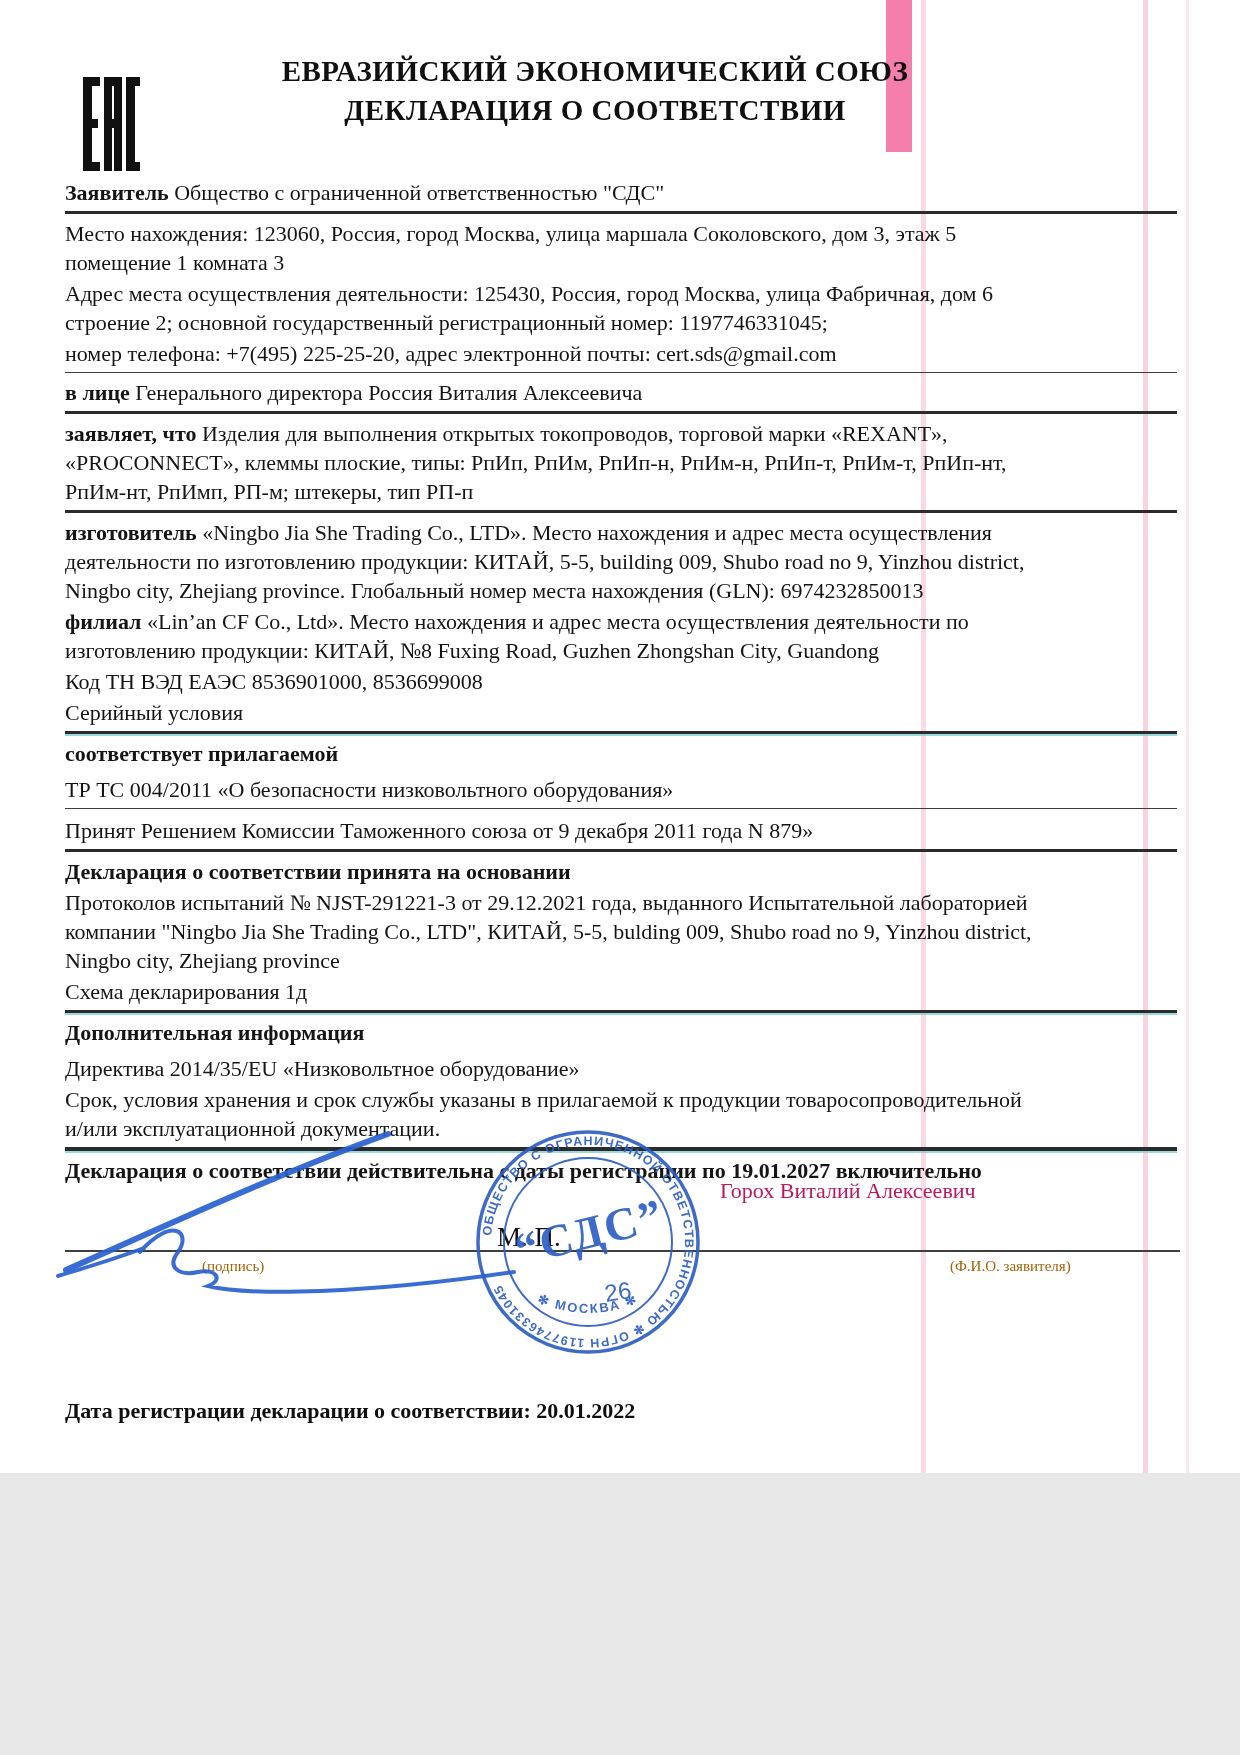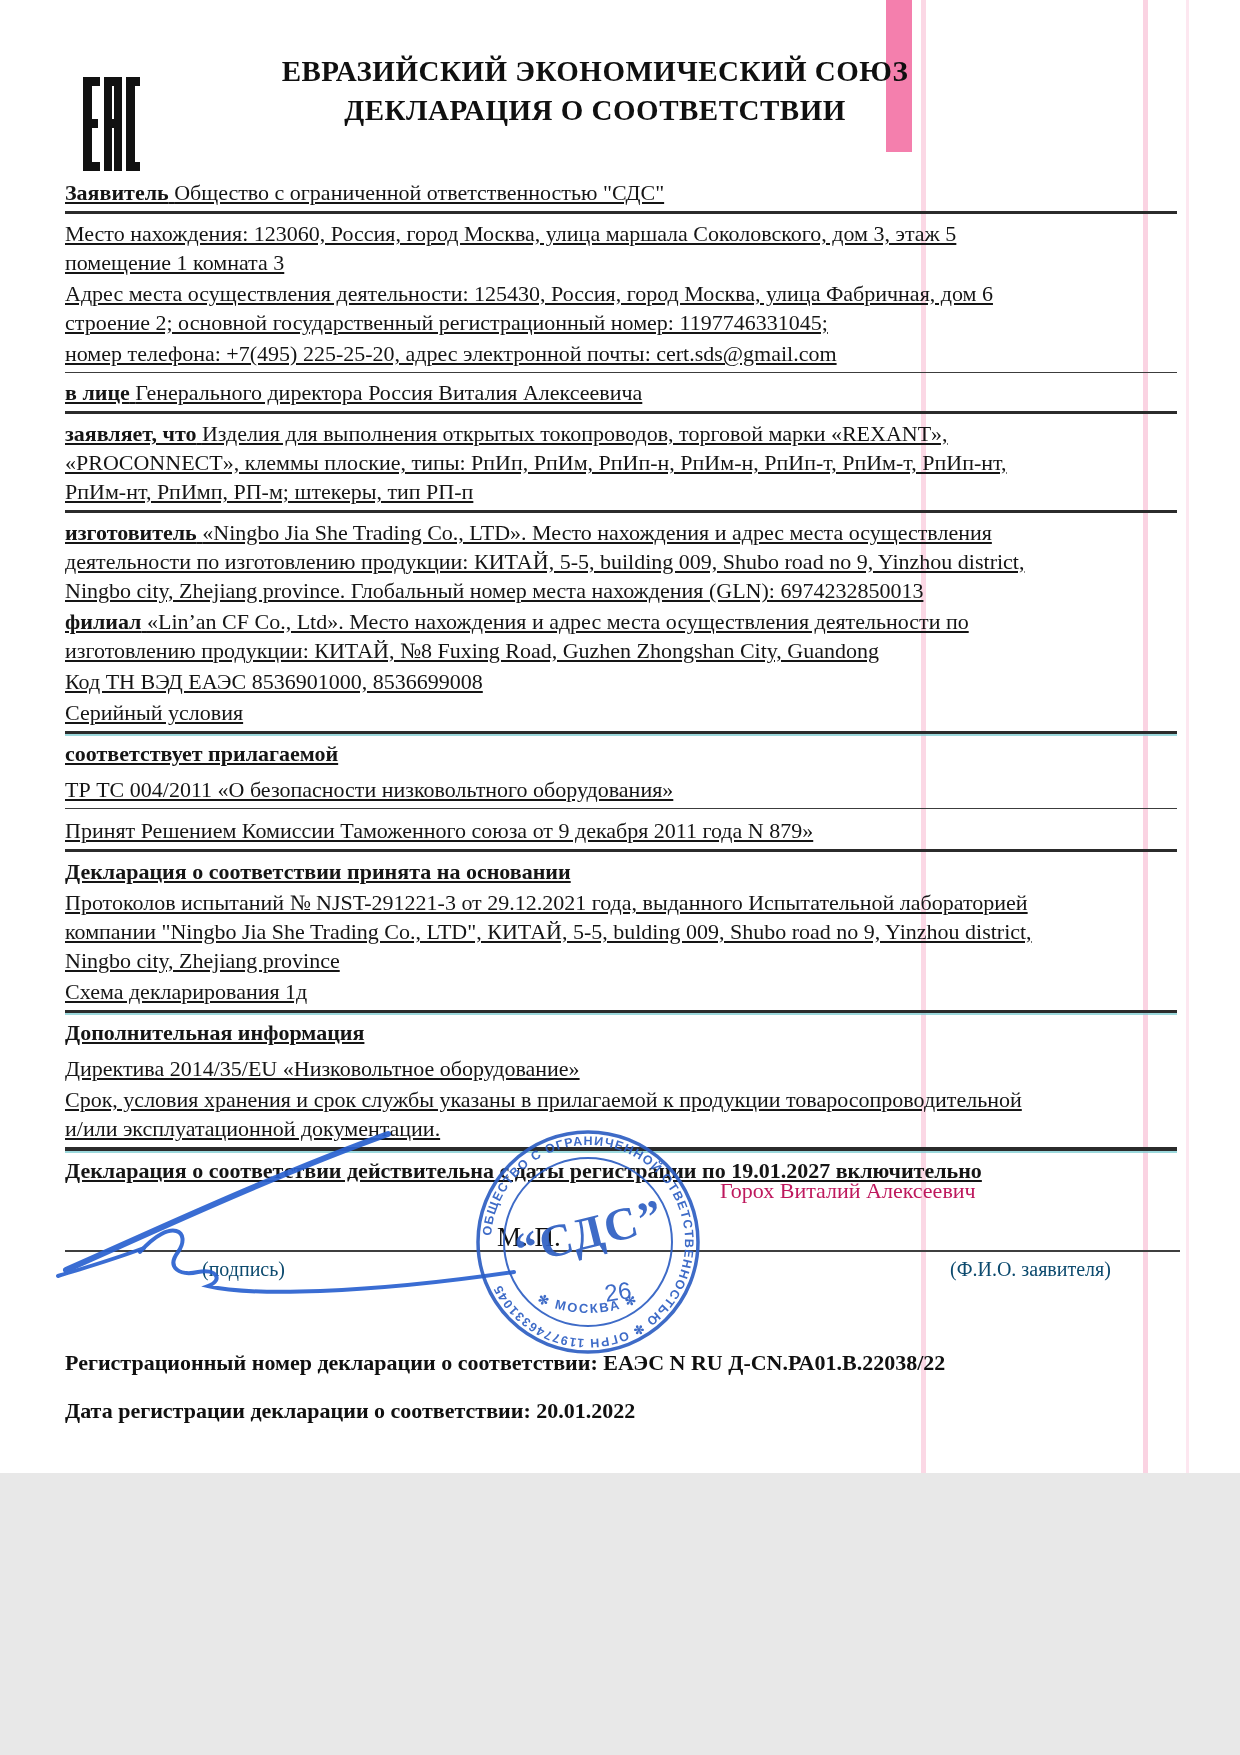--- a/index.html
+++ b/index.html
@@ -11,31 +11,31 @@
   
   .stripe{position:absolute;top:0;pointer-events:none;}
   
   .eac-logo{position:absolute;left:82px;top:73px;width:58px;height:102px;}
   .title{
     position:absolute;left:170px;top:52px;width:850px;text-align:center;
     font-weight:bold;font-size:29px;line-height:39px;letter-spacing:0.5px;color:#101010;
   }
   
   .doc{position:absolute;left:65px;top:176px;width:1115px;font-size:22px;line-height:29px;}
-  .doc p{margin:2px 0;width:968px;text-decoration:underline;}
+  .doc p{margin:2px 0;width:968px;}
   .doc p.full{width:1112px;}
   .b{font-weight:bold;}
   .rule{height:0;border-top:3px solid #2b2b2b;margin:4px 0 5px 0;width:1112px;}
   .rule.thin{border-top-width:1px;border-top-color:#3c3c3c;}
   .rule.thick{border-top-width:4px;}
   .rule.cyan{box-shadow:0 2px 0 rgba(121,203,208,0.75);}
   .gap{margin-top:7px !important;}
   
   .sig-line{position:absolute;left:65px;top:1250px;width:1115px;border-top:2px solid #3f3f3f;height:0;}
-  .caption{position:absolute;top:1258px;font-size:20px;color:#0c4a6e;}
+  .caption{position:absolute;top:1258px;font-size:15px;color:#a16207;}
   .cap-sign{left:202px;}
   .cap-name{left:950px;}
   .applicant-name{position:absolute;left:720px;top:1178px;font-size:22px;color:#be185d;}
   .mp{position:absolute;left:497px;top:1222px;font-size:27px;color:#101010;z-index:2;}
   .signature{position:absolute;left:52px;top:1112px;z-index:3;}
   .stamp{position:absolute;left:468px;top:1120px;z-index:4;opacity:0.92;}
   
   .reg-line{position:absolute;left:65px;font-size:22px;font-weight:bold;color:#101010;}
   .reg-number{top:1350px;}
   .reg-date{top:1398px;}
@@ -131,16 +131,15 @@
     <text font-size="12.5" font-weight="600" letter-spacing="1.2" fill="#2e5fc3" font-family="Liberation Sans, sans-serif">
       <textPath href="#ringPath" startOffset="6">ОБЩЕСТВО С ОГРАНИЧЕННОЙ ОТВЕТСТВЕННОСТЬЮ ✻ ОГРН 1197746331045</textPath>
     </text>
     <text font-size="13" font-weight="600" letter-spacing="2" fill="#2e5fc3" font-family="Liberation Sans, sans-serif" text-anchor="middle">
       <textPath href="#bottomPath" startOffset="50%">✻ МОСКВА ✻</textPath>
     </text>
     <text x="122" y="128" font-size="46" font-weight="bold" letter-spacing="2" fill="#2e5fc3" font-family="Liberation Serif, serif" text-anchor="middle" transform="rotate(-14 120 115)">“СДС”</text>
     <text x="138" y="182" font-size="24" fill="#2e5fc3" font-family="Liberation Sans, sans-serif" transform="rotate(-9 138 182)">26</text>
   </svg>
 
-  <div class="reg-line reg-number">Регистрационный номер декларации о соответствии: ЕАЭС N RU Д-CN.РА01.В.22038/22</div>
   <div class="reg-line reg-date">Дата регистрации декларации о соответствии: 20.01.2022</div>
 
 </div>
 
 </body></html>

